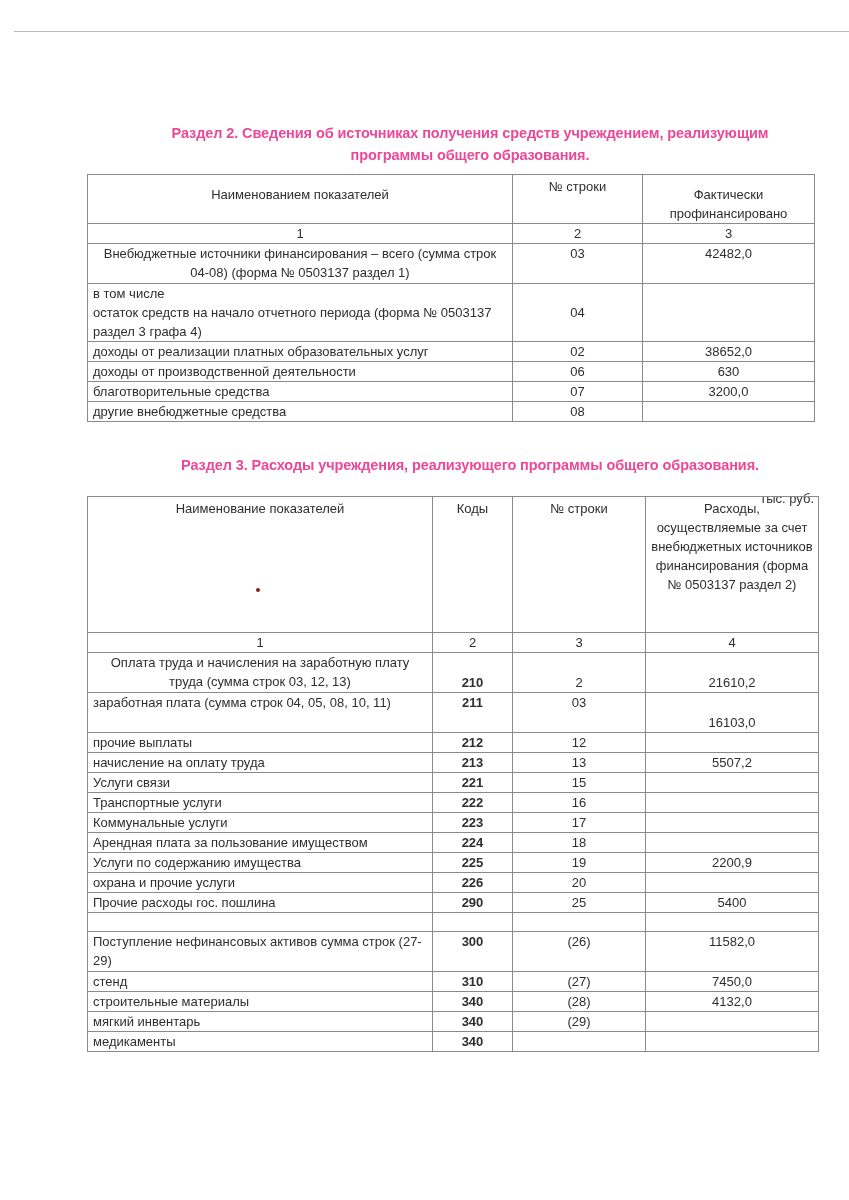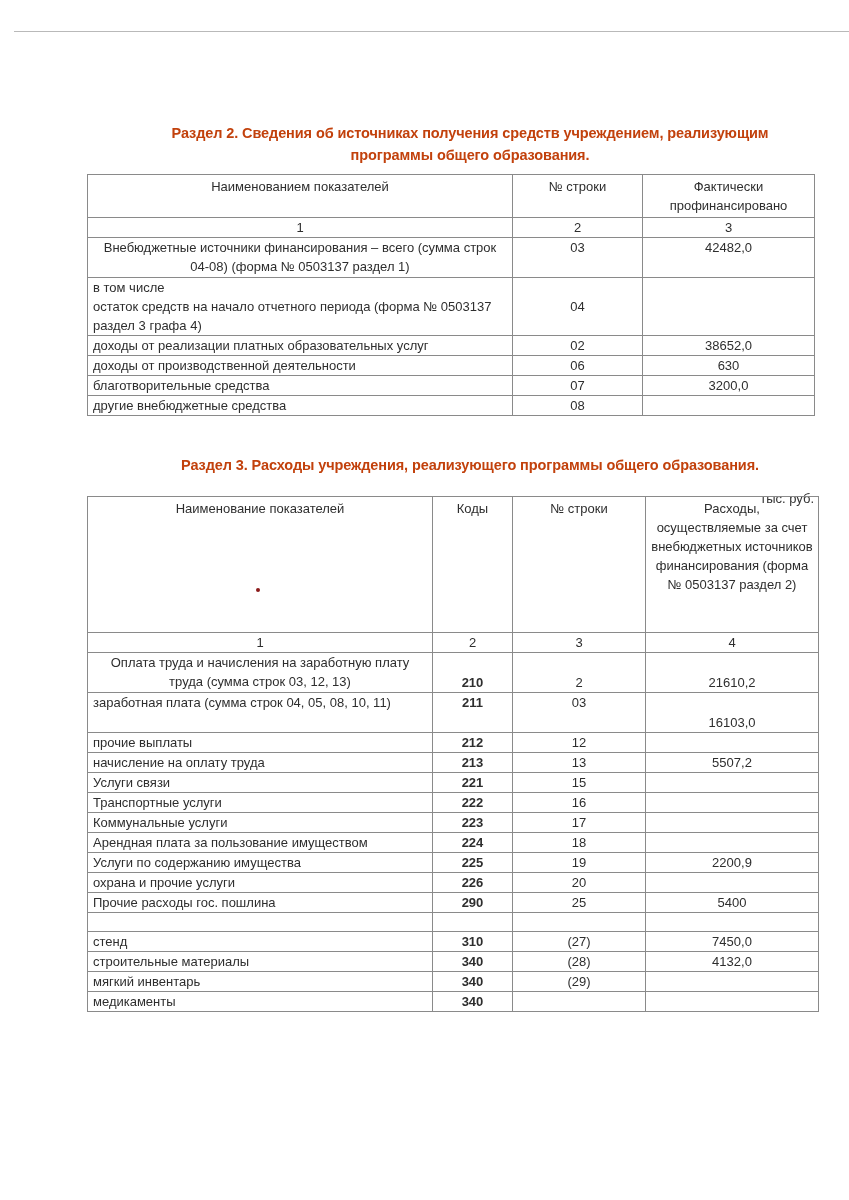--- a/index.html
+++ b/index.html
@@ -5,21 +5,21 @@
   html, body { margin: 0; padding: 0; }
   body {
     width: 849px; height: 1200px; background: #ffffff; position: relative;
     font-family: "Liberation Sans", "DejaVu Sans", sans-serif; color: #2a2a2a;
     overflow: hidden;
   }
   .top-rule {
     position: absolute; left: 14px; top: 31px; width: 835px; height: 1px; background: #b9b9b9;
   }
   .heading {
-    position: absolute; font-weight: bold; font-size: 14.5px; color: #c2410c; text-align: center;
+    position: absolute; font-weight: bold; font-size: 14.5px; color: #ec4899; text-align: center;
     letter-spacing: -0.1px;
   }
   .h2 { left: 120px; width: 700px; top: 122px; line-height: 22px; }
   .h3 { left: 120px; width: 700px; top: 454px; line-height: 22px; }
   .units { position: absolute; right: 35px; top: 491px; font-size: 13px; color: #333; }
   table {
     position: absolute; border-collapse: collapse; font-size: 13px; color: #2e2e2e; table-layout: fixed;
   }
   td {
     border: 1px solid #8a8a8a; padding: 0 5px; line-height: 19px; vertical-align: top;
@@ -44,23 +44,23 @@
 </div>
 
 <table class="t1">
   <colgroup>
       <col style="width:425px">
       <col style="width:130px">
       <col style="width:172px">
     </colgroup>
   <tbody>
       <tr style="height:43px">
-    <td class="c" style="padding-top:2px">Наименованием показателей</td>
+    <td class="c" style="padding-top:10px">Наименованием показателей</td>
     <td class="c" style="padding-top:2px">№ строки</td>
-    <td class="c" style="padding-top:2px">Фактически профинансировано</td>
+    <td class="c" style="padding-top:10px">Фактически профинансировано</td>
   </tr>
   <tr style="height:19px">
     <td class="c">1</td>
     <td class="c">2</td>
     <td class="c">3</td>
   </tr>
   <tr style="height:40px">
     <td class="c">Внебюджетные источники финансирования – всего (сумма строк 04-08) (форма № 0503137 раздел 1)</td>
     <td class="c">03</td>
     <td class="c">42482,0</td>
@@ -184,20 +184,26 @@
     <td class="c bold">290</td>
     <td class="c">25</td>
     <td class="c">5400</td>
   </tr>
   <tr style="height:19px">
     <td></td>
     <td class="c bold"></td>
     <td class="c"></td>
     <td class="c"></td>
   </tr>
+  <tr style="height:40px">
+    <td>Поступление нефинансовых активов сумма строк (27-29)</td>
+    <td class="c bold">300</td>
+    <td class="c">(26)</td>
+    <td class="c">11582,0</td>
+  </tr>
   <tr style="height:20px">
     <td>стенд</td>
     <td class="c bold">310</td>
     <td class="c">(27)</td>
     <td class="c">7450,0</td>
   </tr>
   <tr style="height:20px">
     <td>строительные материалы</td>
     <td class="c bold">340</td>
     <td class="c">(28)</td>

